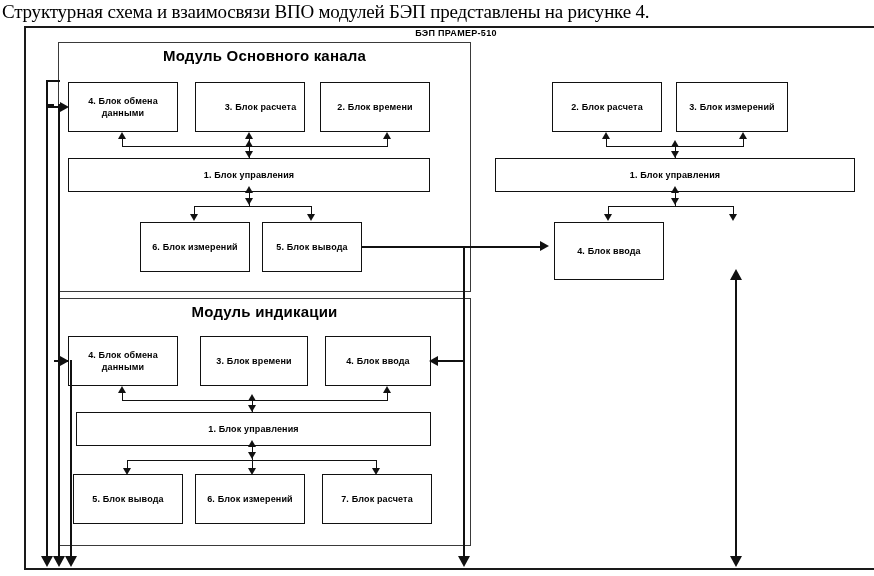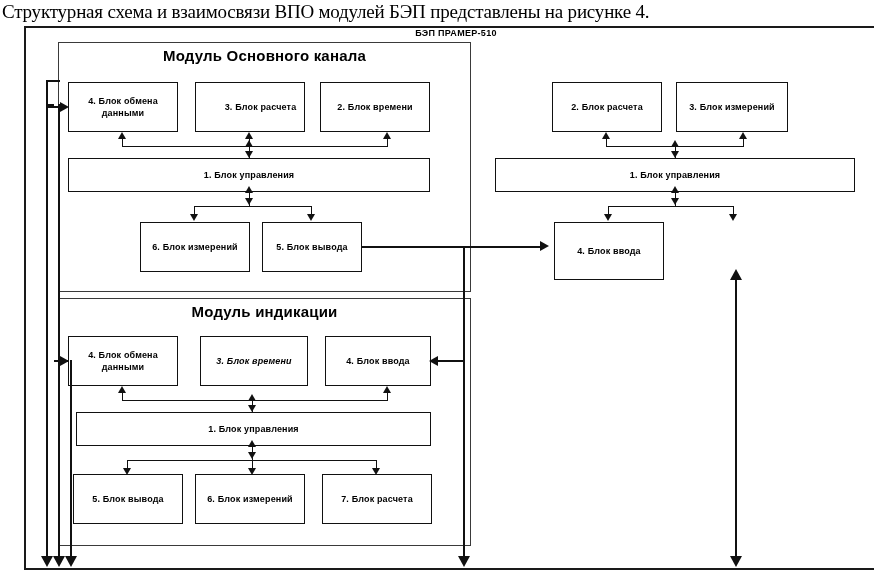--- a/index.html
+++ b/index.html
@@ -118,21 +118,21 @@
   <div class="ln v" style="left:584px;top:180px;height:9px;"></div>
   <div class="arr arr-d" style="left:580px;top:188px;"></div>
   <div class="ln v" style="left:709px;top:180px;height:9px;"></div>
   <div class="arr arr-d" style="left:705px;top:188px;"></div>
 
   <div class="module" style="left:34px;top:272px;width:413px;height:248px;">
     <div class="module-title">Модуль индикации</div>
   </div>
 
   <div class="blk" style="left:44px;top:310px;width:110px;height:50px;">4. Блок обмена данными</div>
-  <div class="blk" style="left:176px;top:310px;width:108px;height:50px;font-style:italic;">3. Блок времени</div>
+  <div class="blk" style="left:176px;top:310px;width:108px;height:50px;">3. Блок времени</div>
   <div class="blk" style="left:301px;top:310px;width:106px;height:50px;">4. Блок ввода</div>
   <div class="blk" style="left:52px;top:386px;width:355px;height:34px;">1. Блок управления</div>
   <div class="blk" style="left:49px;top:448px;width:110px;height:50px;">5. Блок вывода</div>
   <div class="blk" style="left:171px;top:448px;width:110px;height:50px;">6. Блок измерений</div>
   <div class="blk" style="left:298px;top:448px;width:110px;height:50px;">7. Блок расчета</div>
 
   <div class="ln h" style="left:98px;top:374px;width:266px;"></div>
   <div class="ln v" style="left:98px;top:367px;height:8px;"></div>
   <div class="arr arr-u" style="left:94px;top:360px;"></div>
   <div class="ln v" style="left:363px;top:367px;height:8px;"></div>

